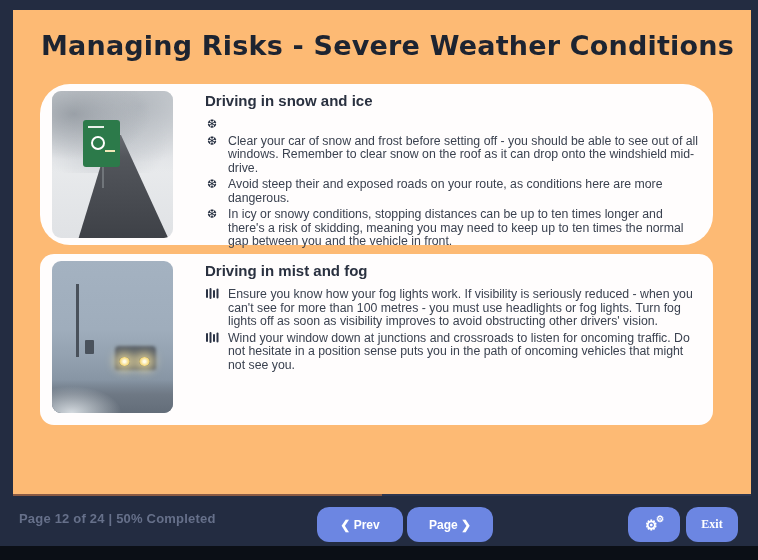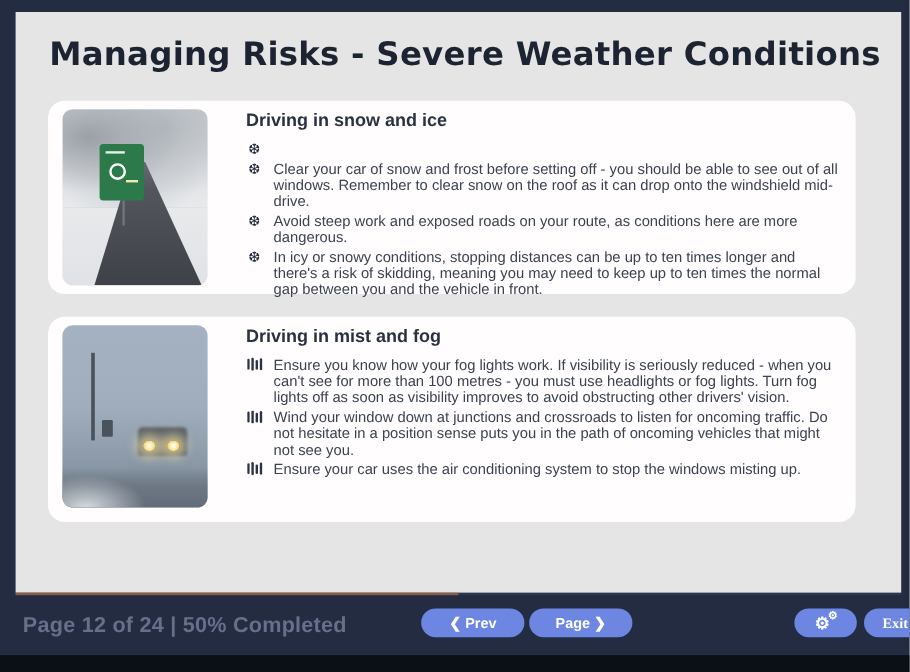--- a/index.html
+++ b/index.html
@@ -2,30 +2,30 @@
 <html><head>
 <meta charset="utf-8">
 <style>
   html,body{margin:0;padding:0;}
   body{
     width:758px;height:560px;position:relative;overflow:hidden;
     background:#232c41;
     font-family:"Liberation Sans",sans-serif;
   }
   
-  .stage{position:absolute;left:13px;top:10px;width:738px;height:484px;background:#e5e5e5;}
+  .stage{position:absolute;left:13px;top:10px;width:738px;height:484px;background:#fdba74;}
   .page-title{
     position:absolute;left:28px;top:20px;margin:0;
     font-size:27px;font-weight:600;color:#1d2431;letter-spacing:.2px;
     font-family:"DejaVu Sans","Liberation Sans",sans-serif;
   }
   
   .card{position:absolute;left:27px;width:673px;background:#fffdfd;border-radius:14px;}
-  .card1{top:74px;height:161px;}
-  .card2{top:244px;height:171px;margin-top:10px;}
+  .card1{top:74px;height:161px;border-radius:30px;}
+  .card2{top:244px;height:171px;}
   .card-img{position:absolute;left:12px;top:7px;width:121px;border-radius:9px;overflow:hidden;}
   .card1 .card-img{height:147px;}
   .card2 .card-img{height:152px;}
   .card-body{position:absolute;left:165px;top:8px;right:14px;}
   .card-heading{margin:0 0 9px 0;font-size:15px;font-weight:bold;color:#2a3140;}
   ul.bullets{list-style:none;margin:0;padding:0;}
   ul.bullets li{display:flex;gap:9px;margin-bottom:3px;font-size:12.3px;line-height:13.5px;color:#3b4250;}
   .bi{flex:none;width:14px;text-align:center;color:#222b3d;font-size:12px;line-height:13.5px;}
   .bi svg{display:inline-block;vertical-align:-1px;}
   
@@ -53,25 +53,25 @@
     background:radial-gradient(circle,#fffbe8 15%,#f5d87a 60%,rgba(245,216,122,0) 100%);
     box-shadow:0 0 10px 5px rgba(250,230,160,.75);}
   .fog-light.l{left:55%;} .fog-light.r{left:72%;}
   .fog-road{position:absolute;left:0;bottom:0;width:100%;height:22%;
     background:linear-gradient(180deg,rgba(110,120,132,0) 0%,#6e7884 45%,#636d79 100%);}
   .fog-snowbank{position:absolute;left:0;bottom:0;width:58%;height:18%;
     background:radial-gradient(ellipse at 28% 100%,#d5dbe0 0%,rgba(213,219,224,0) 70%);}
   
   .progress-track{position:absolute;left:13px;top:494px;width:738px;height:2px;background:#2d3650;}
   .progress-fill{height:100%;width:50%;background:#8a5a43;}
-  .footer-status{position:absolute;left:19px;top:511px;font-size:18px;font-weight:bold;
+  .footer-status{position:absolute;left:19px;top:511px;font-size:13px;font-weight:bold;
     color:#66708a;letter-spacing:.2px;}
-  .pill{position:absolute;top:507px;height:24px;border:none;border-radius:12px;background:#6c86e2;
+  .pill{position:absolute;top:507px;height:35px;border:none;border-radius:12px;background:#6c86e2;
     color:#ffffff;font-size:12px;font-weight:bold;font-family:"Liberation Sans",sans-serif;
-    display:flex;align-items:center;justify-content:center;cursor:pointer;padding:0;margin-left:34px;}
+    display:flex;align-items:center;justify-content:center;cursor:pointer;padding:0;}
   .btn-prev{left:317px;width:86px;}
   .btn-next{left:407px;width:86px;}
   .btn-settings{left:628px;width:52px;}
   .btn-exit{left:686px;width:52px;font-family:Liberation Serif, serif;}
   .gears{position:relative;display:inline-block;width:18px;height:16px;}
   .gears .g1{position:absolute;left:0;top:0;font-size:14px;line-height:16px;}
   .gears .g2{position:absolute;right:-1px;top:-3px;font-size:9px;line-height:10px;}
   .bottom-strip{position:absolute;left:0;top:546px;width:758px;height:14px;background:#0b0f16;}
 </style>
 </head>
@@ -96,21 +96,21 @@
       <ul class="bullets">
         <li>
           <span class="bi">❆</span>
         </li>
         <li>
           <span class="bi">❆</span>
           <span>Clear your car of snow and frost before setting off - you should be able to see out of all windows. Remember to clear snow on the roof as it can drop onto the windshield mid-drive.</span>
         </li>
         <li>
           <span class="bi">❆</span>
-          <span>Avoid steep work and exposed roads on your route, as conditions here are more dangerous.</span>
+          <span>Avoid steep their and exposed roads on your route, as conditions here are more dangerous.</span>
         </li>
         <li>
           <span class="bi">❆</span>
           <span>In icy or snowy conditions, stopping distances can be up to ten times longer and there's a risk of skidding, meaning you may need to keep up to ten times the normal gap between you and the vehicle in front.</span>
         </li>
       </ul>
     </div>
   </section>
 
   <section class="card card2">
@@ -141,31 +141,20 @@
           <span class="bi"><svg width="13" height="11" viewBox="0 0 13 11">
                 <g fill="#2b3345">
                   <rect x="0" y="1" width="2" height="9" rx="1"></rect>
                   <rect x="3.5" y="0" width="2" height="11" rx="1"></rect>
                   <rect x="7" y="2" width="2" height="8" rx="1"></rect>
                   <rect x="10.5" y="0.5" width="2" height="10" rx="1"></rect>
                 </g>
               </svg></span>
           <span>Wind your window down at junctions and crossroads to listen for oncoming traffic. Do not hesitate in a position sense puts you in the path of oncoming vehicles that might not see you.</span>
         </li>
-        <li>
-          <span class="bi"><svg width="13" height="11" viewBox="0 0 13 11">
-                <g fill="#2b3345">
-                  <rect x="0" y="1" width="2" height="9" rx="1"></rect>
-                  <rect x="3.5" y="0" width="2" height="11" rx="1"></rect>
-                  <rect x="7" y="2" width="2" height="8" rx="1"></rect>
-                  <rect x="10.5" y="0.5" width="2" height="10" rx="1"></rect>
-                </g>
-              </svg></span>
-          <span>Ensure your car uses the air conditioning system to stop the windows misting up.</span>
-        </li>
       </ul>
     </div>
   </section>
 </div>
 
 <div class="progress-track">
   <div class="progress-fill" style="width: 50%;"></div>
 </div>
 <div class="footer-status">Page 12 of 24 | 50% Completed</div>
 <button class="pill btn-prev">❮ Prev</button>

